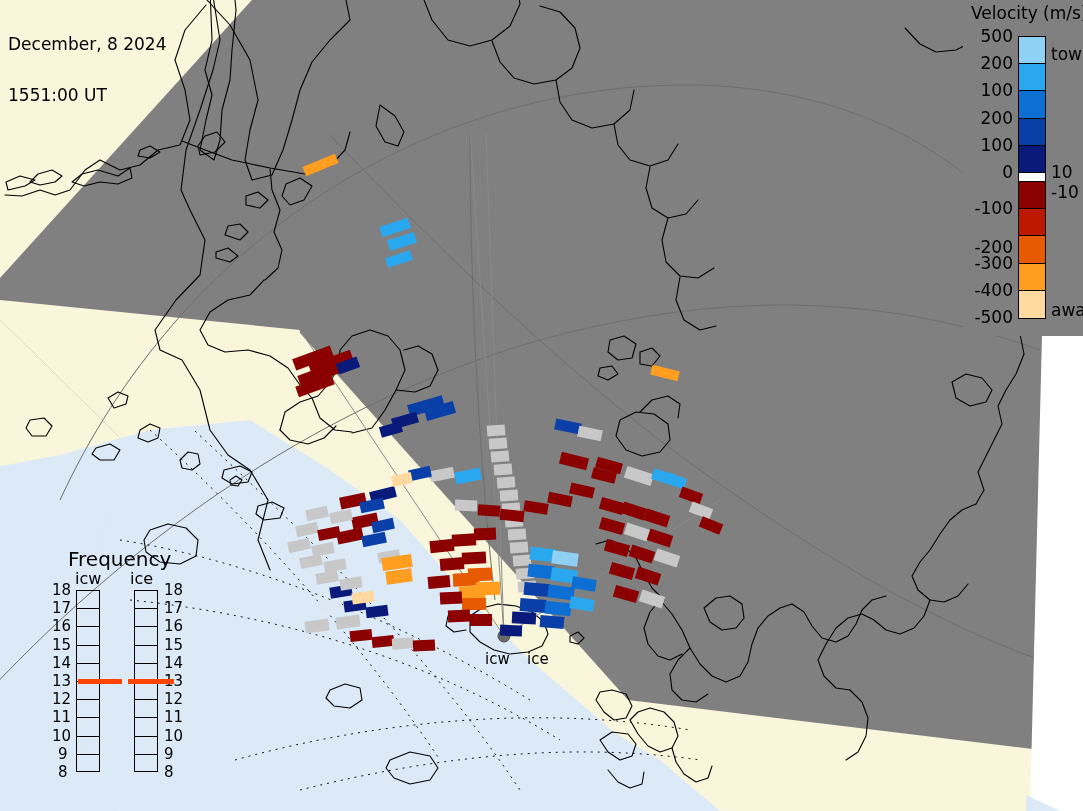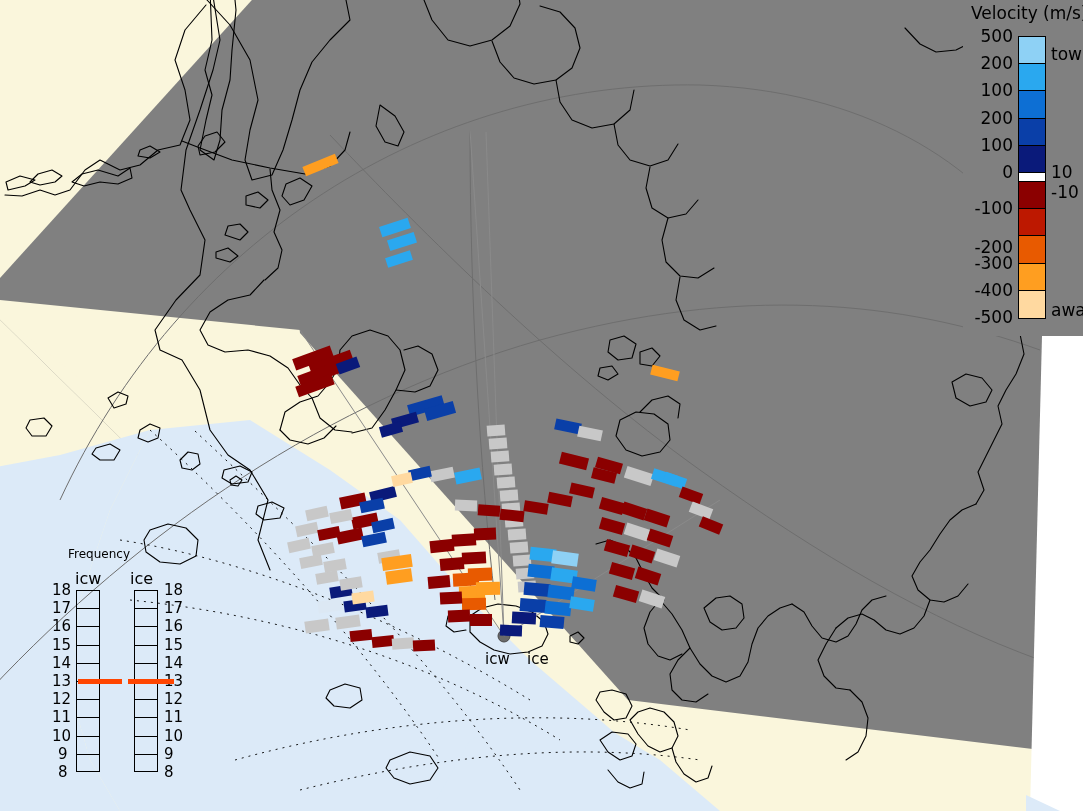--- a/index.html
+++ b/index.html
@@ -19,21 +19,21 @@
   #cbwrap{position:absolute;left:963px;top:0px;width:120px;height:340px;}
   #cbtitle{position:absolute;left:8px;top:3px;font-size:17px;color:#000;white-space:nowrap;}
   #cbbar{position:absolute;left:55px;top:36px;width:28px;height:283px;border:1px solid #000;box-sizing:border-box;}
   .cbseg{width:100%;box-sizing:border-box;border-bottom:1px solid #000;}
   .cbseg:last-child{border-bottom:none;}
   .cbtick{position:absolute;right:70px;font-size:17px;color:#000;text-align:right;white-space:nowrap;}
   .cbside{position:absolute;left:88px;font-size:17px;color:#000;white-space:nowrap;}
 
   
   #freqpanel{position:absolute;left:50px;top:545px;width:150px;height:250px;}
-  #freqtitle{position:absolute;left:18px;top:2px;font-size:12px;color:#000;white-space:nowrap;text-align:right;}
+  #freqtitle{position:absolute;left:18px;top:2px;font-size:20px;color:#000;white-space:nowrap;text-align:right;}
   .freqcolname{position:absolute;top:24px;font-size:16px;color:#000;}
   .freqcol{position:absolute;top:45px;width:24px;height:182px;border:1.2px solid #000;box-sizing:border-box;background:transparent;}
   .freqrow{width:100%;box-sizing:border-box;border-bottom:1.2px solid #000;}
   .freqrow:last-child{border-bottom:none;}
   .freqlbl{position:absolute;font-size:15px;color:#000;}
   .freqmark{position:absolute;height:5px;background:#ff4500;}
 
   
   .maplbl{position:absolute;font-size:15px;color:#000;white-space:nowrap;}
 
@@ -313,20 +313,24 @@
       <rect x="300" y="556" width="22" height="11" fill="#c8c8c8" transform="rotate(-11,311,561.5)"></rect>
       <rect x="324" y="560" width="22" height="11" fill="#c8c8c8" transform="rotate(-10,335,565.5)"></rect>
       <rect x="288" y="540" width="22" height="11" fill="#c8c8c8" transform="rotate(-12,299,545.5)"></rect>
       <rect x="312" y="544" width="22" height="11" fill="#c8c8c8" transform="rotate(-11,323,549.5)"></rect>
       <rect x="296" y="524" width="22" height="11" fill="#c8c8c8" transform="rotate(-12,307,529.5)"></rect>
       <rect x="318" y="528" width="22" height="11" fill="#8b0000" transform="rotate(-11,329,533.5)"></rect>
       <rect x="306" y="508" width="22" height="11" fill="#c8c8c8" transform="rotate(-12,317,513.5)"></rect>
       <rect x="330" y="511" width="22" height="11" fill="#c8c8c8" transform="rotate(-11,341,516.5)"></rect>
     </svg>
 
+  <div id="title">
+    <div>December, 8 2024</div>
+    <div>1551:00 UT</div>
+  </div>
 
   <div id="cbwrap">
     <div id="cbtitle">Velocity (m/s)</div>
     <div id="cbbar">
         <div class="cbseg" style="background: rgb(142, 209, 245); height: 27.2px;"></div>
         <div class="cbseg" style="background: rgb(42, 168, 239); height: 27.2px;"></div>
         <div class="cbseg" style="background: rgb(13, 111, 212); height: 27.2px;"></div>
         <div class="cbseg" style="background: rgb(10, 63, 168); height: 27.2px;"></div>
         <div class="cbseg" style="background: rgb(10, 26, 122); height: 27.2px;"></div>
         <div class="cbseg" style="background: rgb(255, 255, 255); height: 9px;"></div>

